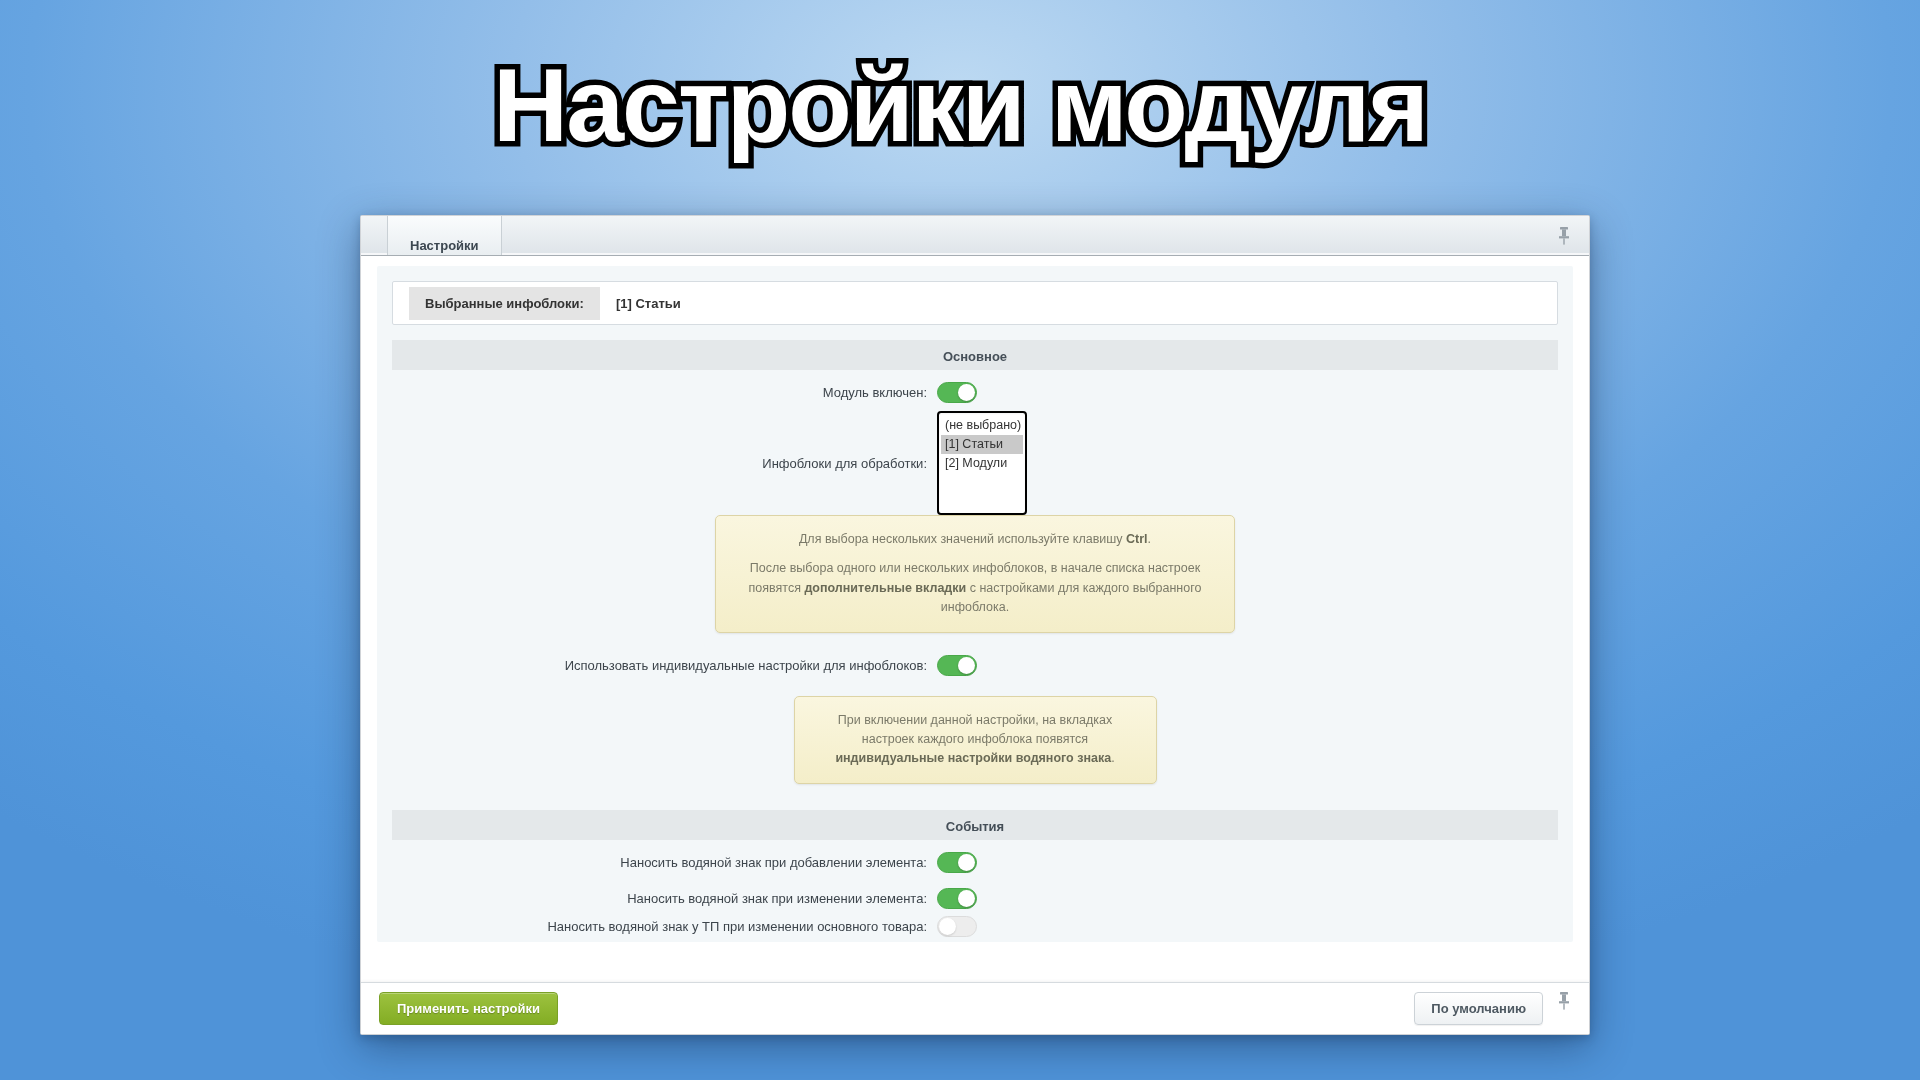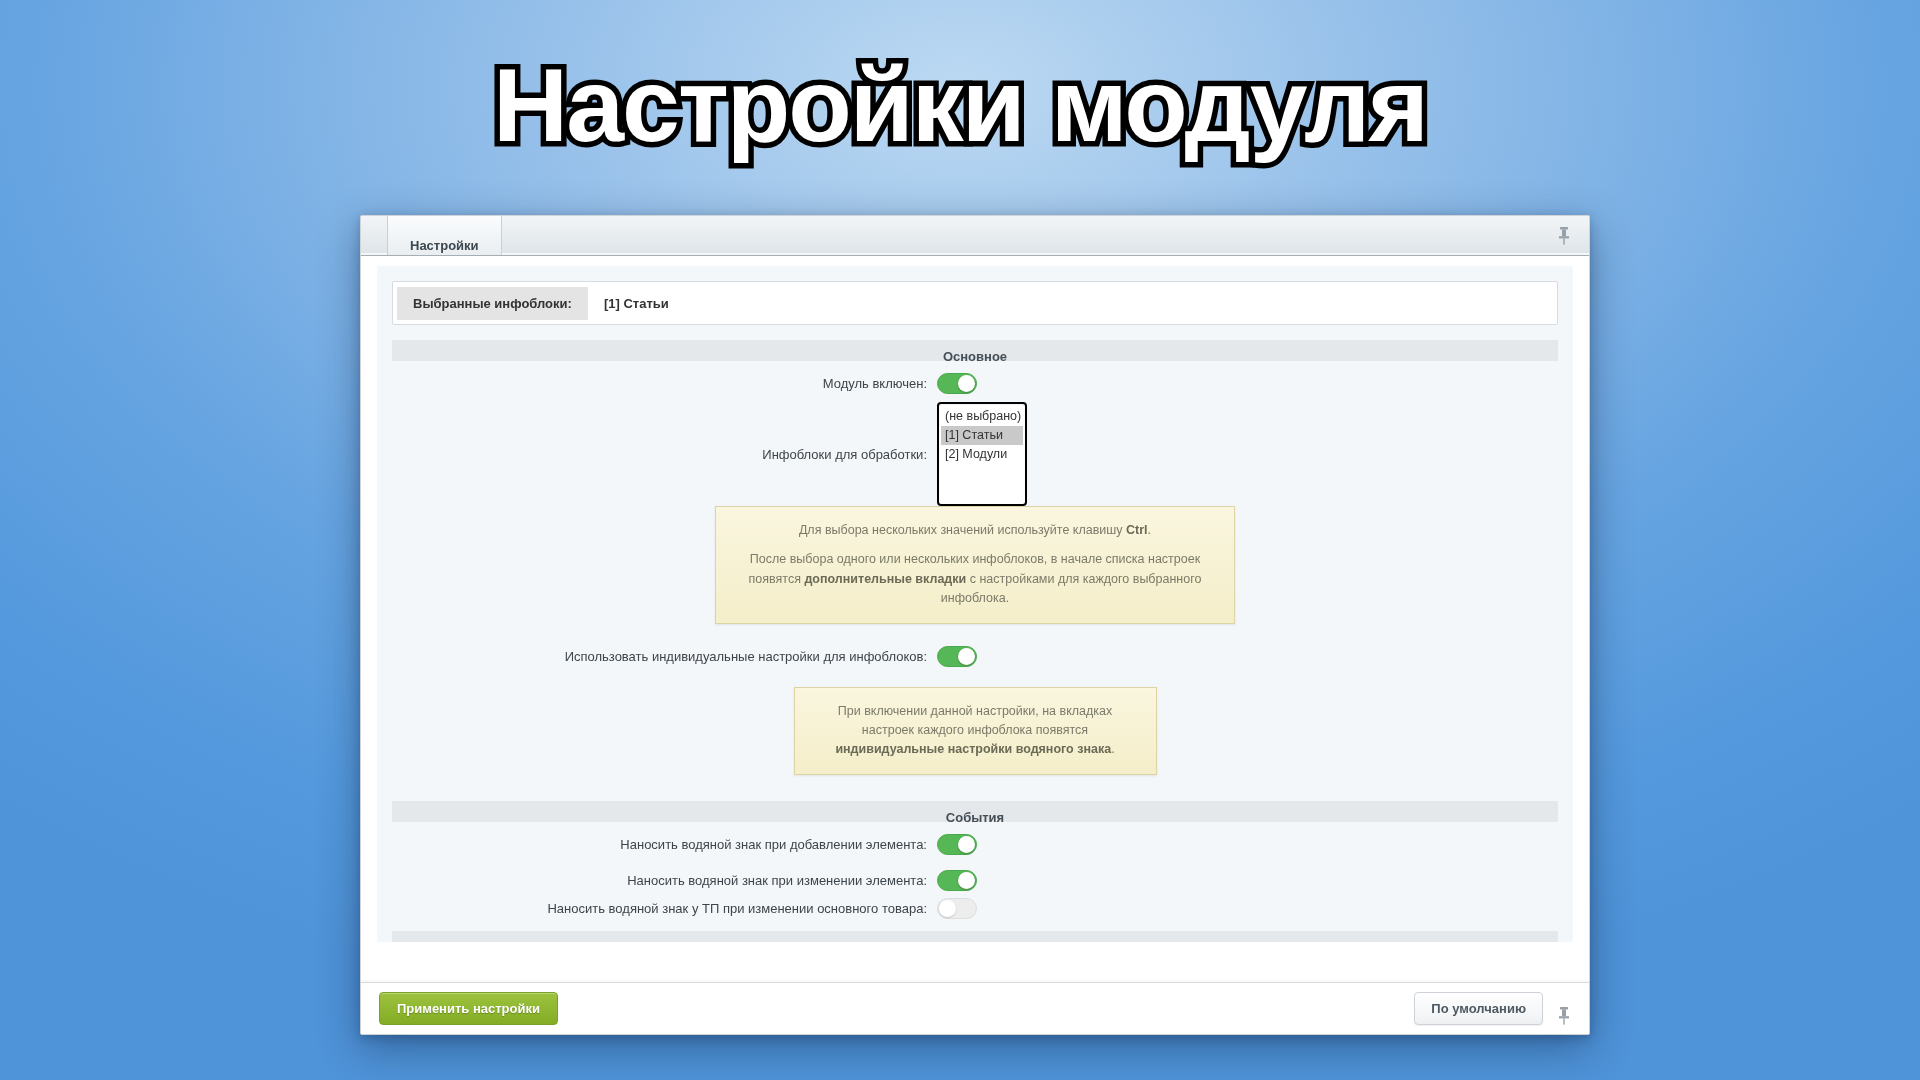--- a/index.html
+++ b/index.html
@@ -63,31 +63,31 @@
     font-size:18px; color:#333b42; margin:6px 0 12px 6px; font-weight:normal;
   }
   .formbg {
     background:#f3f7f9; border-radius:2px; padding:15px 15px 0 15px;
     height:676px; overflow:hidden;
   }
 
   
   .chooser {
     background:#fff; border:1px solid #d6dce1; border-radius:2px;
-    padding:4px; display:flex; align-items:center; height:44px;
+    padding:16px; display:flex; align-items:center; height:44px;
   }
   .chooser-label {
     background:#e4e4e4; padding:9px 16px; font-size:13px; font-weight:bold;
     color:#333; white-space:nowrap;
   }
   .chooser-value { margin-left:16px; font-size:13px; font-weight:bold; color:#333; }
 
   
   .section-bar {
-    background:#e4e8ea; height:21px; line-height:34px; text-align:center;
+    background:#e4e8ea; height:30px; line-height:34px; text-align:center;
     font-size:13px; font-weight:bold; color:#454f58;
   }
   .mt15 { margin-top:15px; } .mt22 { margin-top:22px; }
   .mt26 { margin-top:26px; } .mt12 { margin-top:12px; }
 
   
   .frow { display:flex; align-items:center; }
   .frow .flabel {
     flex:0 0 545px; text-align:right; padding-right:10px;
     font-size:13px; color:#3d454c;
@@ -114,21 +114,21 @@
     border:2px solid #000000; border-radius:4px;
     padding:3px 2px; font-size:12.5px; color:#333; overflow:hidden;
     box-shadow:inset 0 1px 2px rgba(0,0,0,.05); cursor:pointer;
   }
   .listbox .opt { padding:1px 4px; line-height:17px; white-space:nowrap; }
   .listbox .opt.selected { background:#c9c9c9; }
 
   
   .note {
     margin:0 auto; background:linear-gradient(#faf6df, #f4eec9);
-    border:1px solid #ddd4a6; border-radius:0;
+    border:1px solid #ddd4a6; border-radius:5px;
     box-shadow:0 1px 2px rgba(0,0,0,.08);
     font-size:12.5px; color:#7b7a69; text-align:center; line-height:1.55;
     padding:14px 20px;
   }
   .note b { color:#6a6a56; }
   .note .gap { height:10px; }
   .note1 { width:520px; }
   .note2 { width:363px; }
 
   
@@ -139,21 +139,21 @@
   }
   .btn-apply {
     background:linear-gradient(#9dc23f, #83ad24);
     border:1px solid #7aa127; border-radius:4px;
     color:#fff; font-weight:bold; font-size:13px;
     padding:8px 17px; cursor:pointer;
     text-shadow:0 1px 1px rgba(0,0,0,.25);
     box-shadow:inset 0 1px 0 rgba(255,255,255,.3);
     font-family:"Liberation Sans", sans-serif;
   }
-  .bottombar .right { margin-left:auto; display:flex; align-items:flex-end; gap:14px; }
+  .bottombar .right { margin-left:auto; display:flex; align-items:flex-start; gap:14px; }
   .btn-default {
     background:linear-gradient(#ffffff, #eef1f3);
     border:1px solid #ccd2d7; border-radius:4px;
     color:#4e5962; font-size:13px; font-weight:bold;
     padding:8px 16px; cursor:pointer;
     box-shadow:0 1px 1px rgba(0,0,0,.06);
     font-family:"Liberation Sans", sans-serif;
   }
 </style>
 </head>

